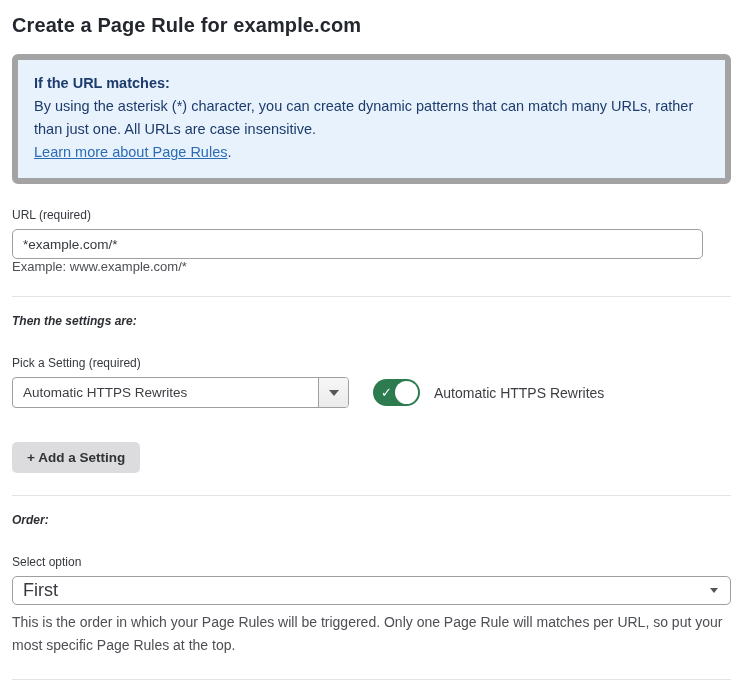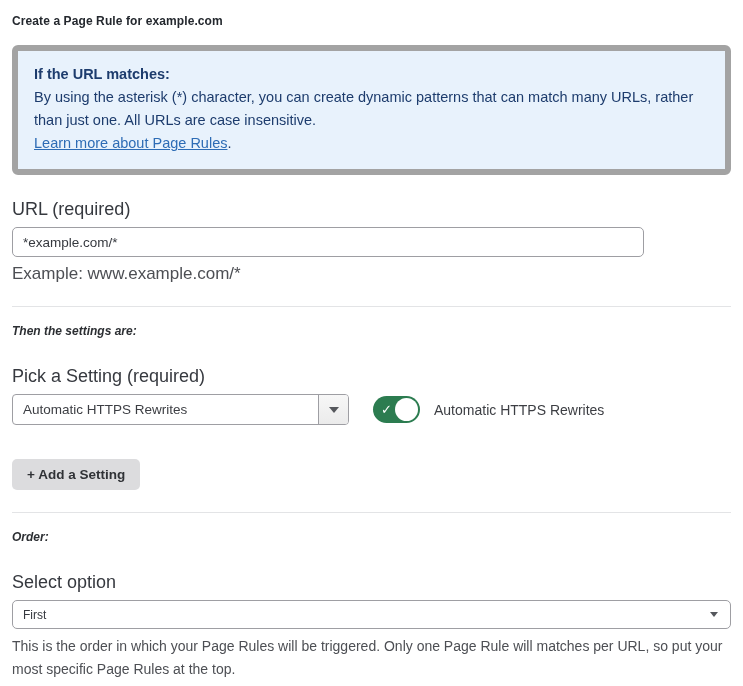--- a/index.html
+++ b/index.html
@@ -8,21 +8,21 @@
     font-family: "Liberation Sans", "DejaVu Sans", sans-serif;
     color: #303236;
     -webkit-font-smoothing: antialiased;
   }
   .page {
     width: 743px;
     min-height: 686px;
     padding: 14px 12px 16px 12px;
   }
   .page-title {
-    font-size: 12px;
+    font-size: 20px;
     font-weight: 700;
     color: #24282e;
     margin-bottom: 17px;
     letter-spacing: 0.1px;
   }
   
   .info-box {
     background: #e8f2fc;
     border: 6px solid #a3a3a3;
     border-radius: 6px;
@@ -38,40 +38,39 @@
     color: #1d3c6d;
   }
   .info-box a.learn-link {
     color: #2d6cb5;
     text-decoration: underline;
     cursor: pointer;
   }
   
   .field-label {
     display: block;
-    font-size: 18px;
+    font-size: 12px;
     color: #36393f;
     margin-bottom: 7px;
   }
   .text-input {
-    width: 632px;
+    width: 691px;
     height: 30px;
     border: 1px solid #9e9ea3;
     border-radius: 5px;
     padding: 0 10px;
     font-family: "Liberation Sans", sans-serif;
     font-size: 13.5px;
     color: #36393f;
     background: #ffffff;
     outline: none;
   }
   .helper-text {
-    font-size: 17px;
+    font-size: 13px;
     color: #4d4f54;
-    margin-top: 7px;
   }
   .divider {
     border: none;
     border-top: 1px solid #e3e4e6;
     margin: 22px 0 0 0;
   }
   .section-heading {
     font-size: 12px;
     font-weight: 700;
     color: #2c2f33;
@@ -178,21 +177,21 @@
   
   .order-select {
     display: flex;
     align-items: center;
     width: 719px;
     height: 29px;
     border: 1px solid #9e9ea3;
     border-radius: 5px;
     background: #ffffff;
     padding: 0 12px 0 10px;
-    font-size: 12px;
+    font-size: 18px;
     color: #36393f;
     cursor: pointer;
   }
   .order-select .order-value { flex: 1; }
   .order-select .caret-down {
     border-left-width: 4.5px;
     border-right-width: 4.5px;
     border-top-width: 5.5px;
   }
   .order-helper {

